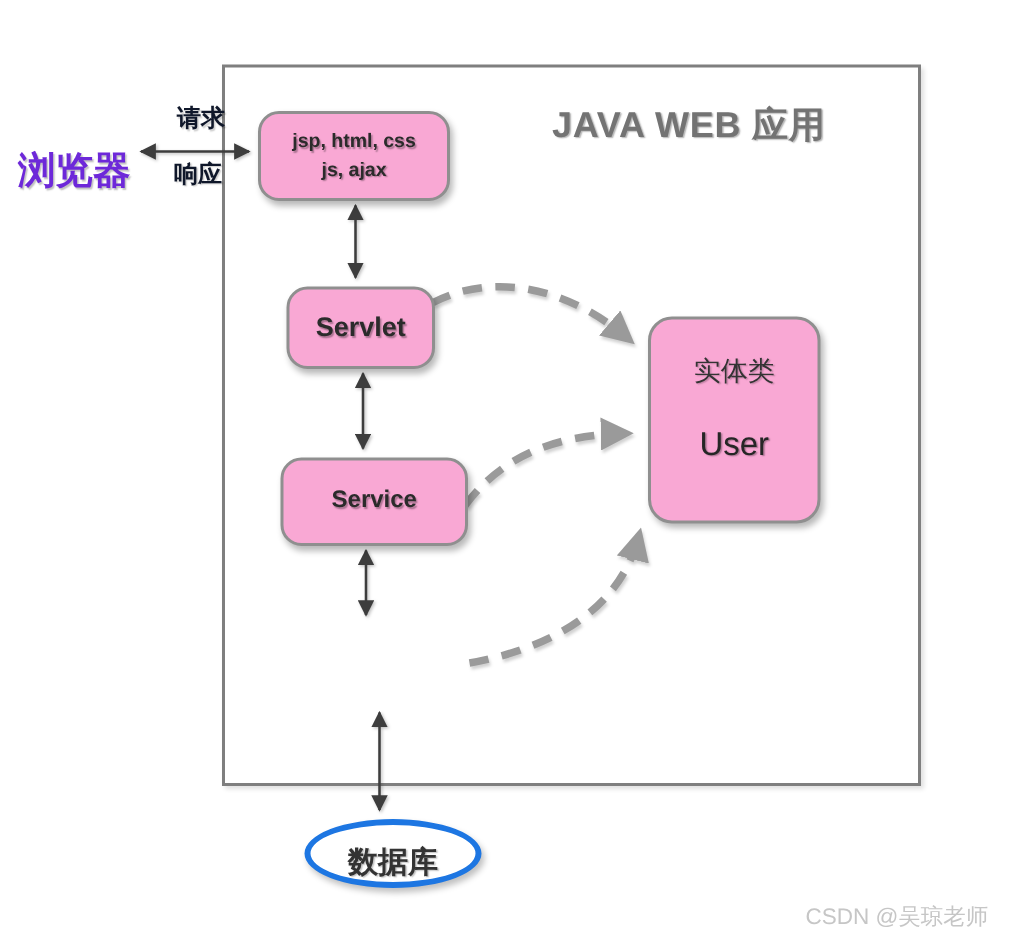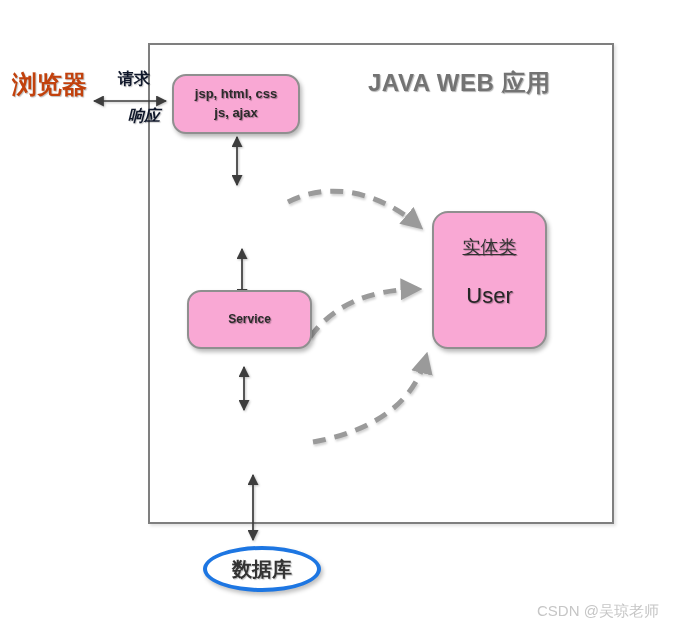--- a/index.html
+++ b/index.html
@@ -27,53 +27,53 @@
     position:absolute;background:#f9a8d4;
     border:2px solid #8f8f8f;border-radius:14px;
     box-shadow:2px 3px 4px rgba(0,0,0,0.28);
     display:flex;flex-direction:column;align-items:center;justify-content:center;
     color:#2b2b2b;font-weight:bold;
     text-shadow:1px 1px 1px rgba(0,0,0,0.32);
     z-index:3;
   }
   .view-box{left:172px;top:74px;width:124px;height:56px;font-size:13px;line-height:1.45;}
   .servlet-box{left:191px;top:191px;width:95px;height:51px;font-size:18px;}
-  .service-box{left:187px;top:290px;width:121px;height:55px;font-size:12px;line-height:1.3;}
+  .service-box{left:187px;top:305px;width:121px;height:55px;font-size:16px;line-height:1.3;}
   .dao-box{left:196px;top:416px;width:108px;height:52px;font-size:16px;line-height:1.3;}
   .entity-box{
     left:432px;top:211px;width:111px;height:134px;border-radius:16px;
     justify-content:flex-start;align-items:center;
   }
   .entity-type{
     margin-top:22px;font-size:18px;font-weight:500;
     font-family:"Liberation Serif","DejaVu Serif",serif;
-    color:#333;text-shadow:1px 1px 1px rgba(0,0,0,0.25);text-decoration:underline;
+    color:#333;text-shadow:1px 1px 1px rgba(0,0,0,0.25);
   }
   .entity-name{margin-top:24px;font-size:22px;font-weight:normal;color:#262626;}
   
   .browser-label{
-    position:absolute;left:12px;top:68px;
+    position:absolute;left:12px;top:97px;
     font-family:"Liberation Serif","DejaVu Serif",serif;
-    font-size:25px;font-weight:600;color:#c2410c;
+    font-size:25px;font-weight:600;color:#6d28d9;
     text-shadow:1px 1px 1px rgba(0,0,0,0.25);white-space:nowrap;
   }
   .req-label,.resp-label{
     position:absolute;
     font-family:"Liberation Serif","DejaVu Serif",serif;
     font-size:16px;font-weight:600;color:#0f172a;
     text-shadow:1px 1px 1px rgba(0,0,0,0.2);white-space:nowrap;margin-left:12px;
   }
   .req-label{left:106px;top:69px;}
-  .resp-label{left:116px;top:106px;font-style:italic;}
+  .resp-label{left:104px;top:106px;}
   
   .db-ellipse{
     position:absolute;left:203px;top:546px;width:110px;height:38px;
     background:#ffffff;border:4px solid #1d76e2;border-radius:50%;
     box-shadow:2px 3px 4px rgba(0,0,0,0.25);
-    display:flex;align-items:center;justify-content:center;z-index:3;
+    display:flex;align-items:flex-end;justify-content:center;z-index:3;
   }
   .db-label{
     font-family:"Liberation Serif","DejaVu Serif",serif;
     font-size:20px;font-weight:600;color:#333;
     text-shadow:1px 1px 1px rgba(0,0,0,0.25);white-space:nowrap;
   }
   .watermark{
     position:absolute;left:537px;top:589px;
     font-size:15px;color:#c6c6c6;white-space:nowrap;margin-top:13px;
   }
@@ -116,20 +116,23 @@
 
   <div class="browser-label">浏览器</div>
   <div class="req-label">请求</div>
   <div class="resp-label">响应</div>
 
   <div class="node view-box">
     <span>jsp, html, css</span>
     <span>js, ajax</span>
   </div>
 
+  <div class="node servlet-box">
+    <span>Servlet</span>
+  </div>
 
   <div class="node service-box">
     <span>Service</span>
   </div>
 
 
   <div class="node entity-box">
     <span class="entity-type">实体类</span>
     <span class="entity-name">User</span>
   </div>

